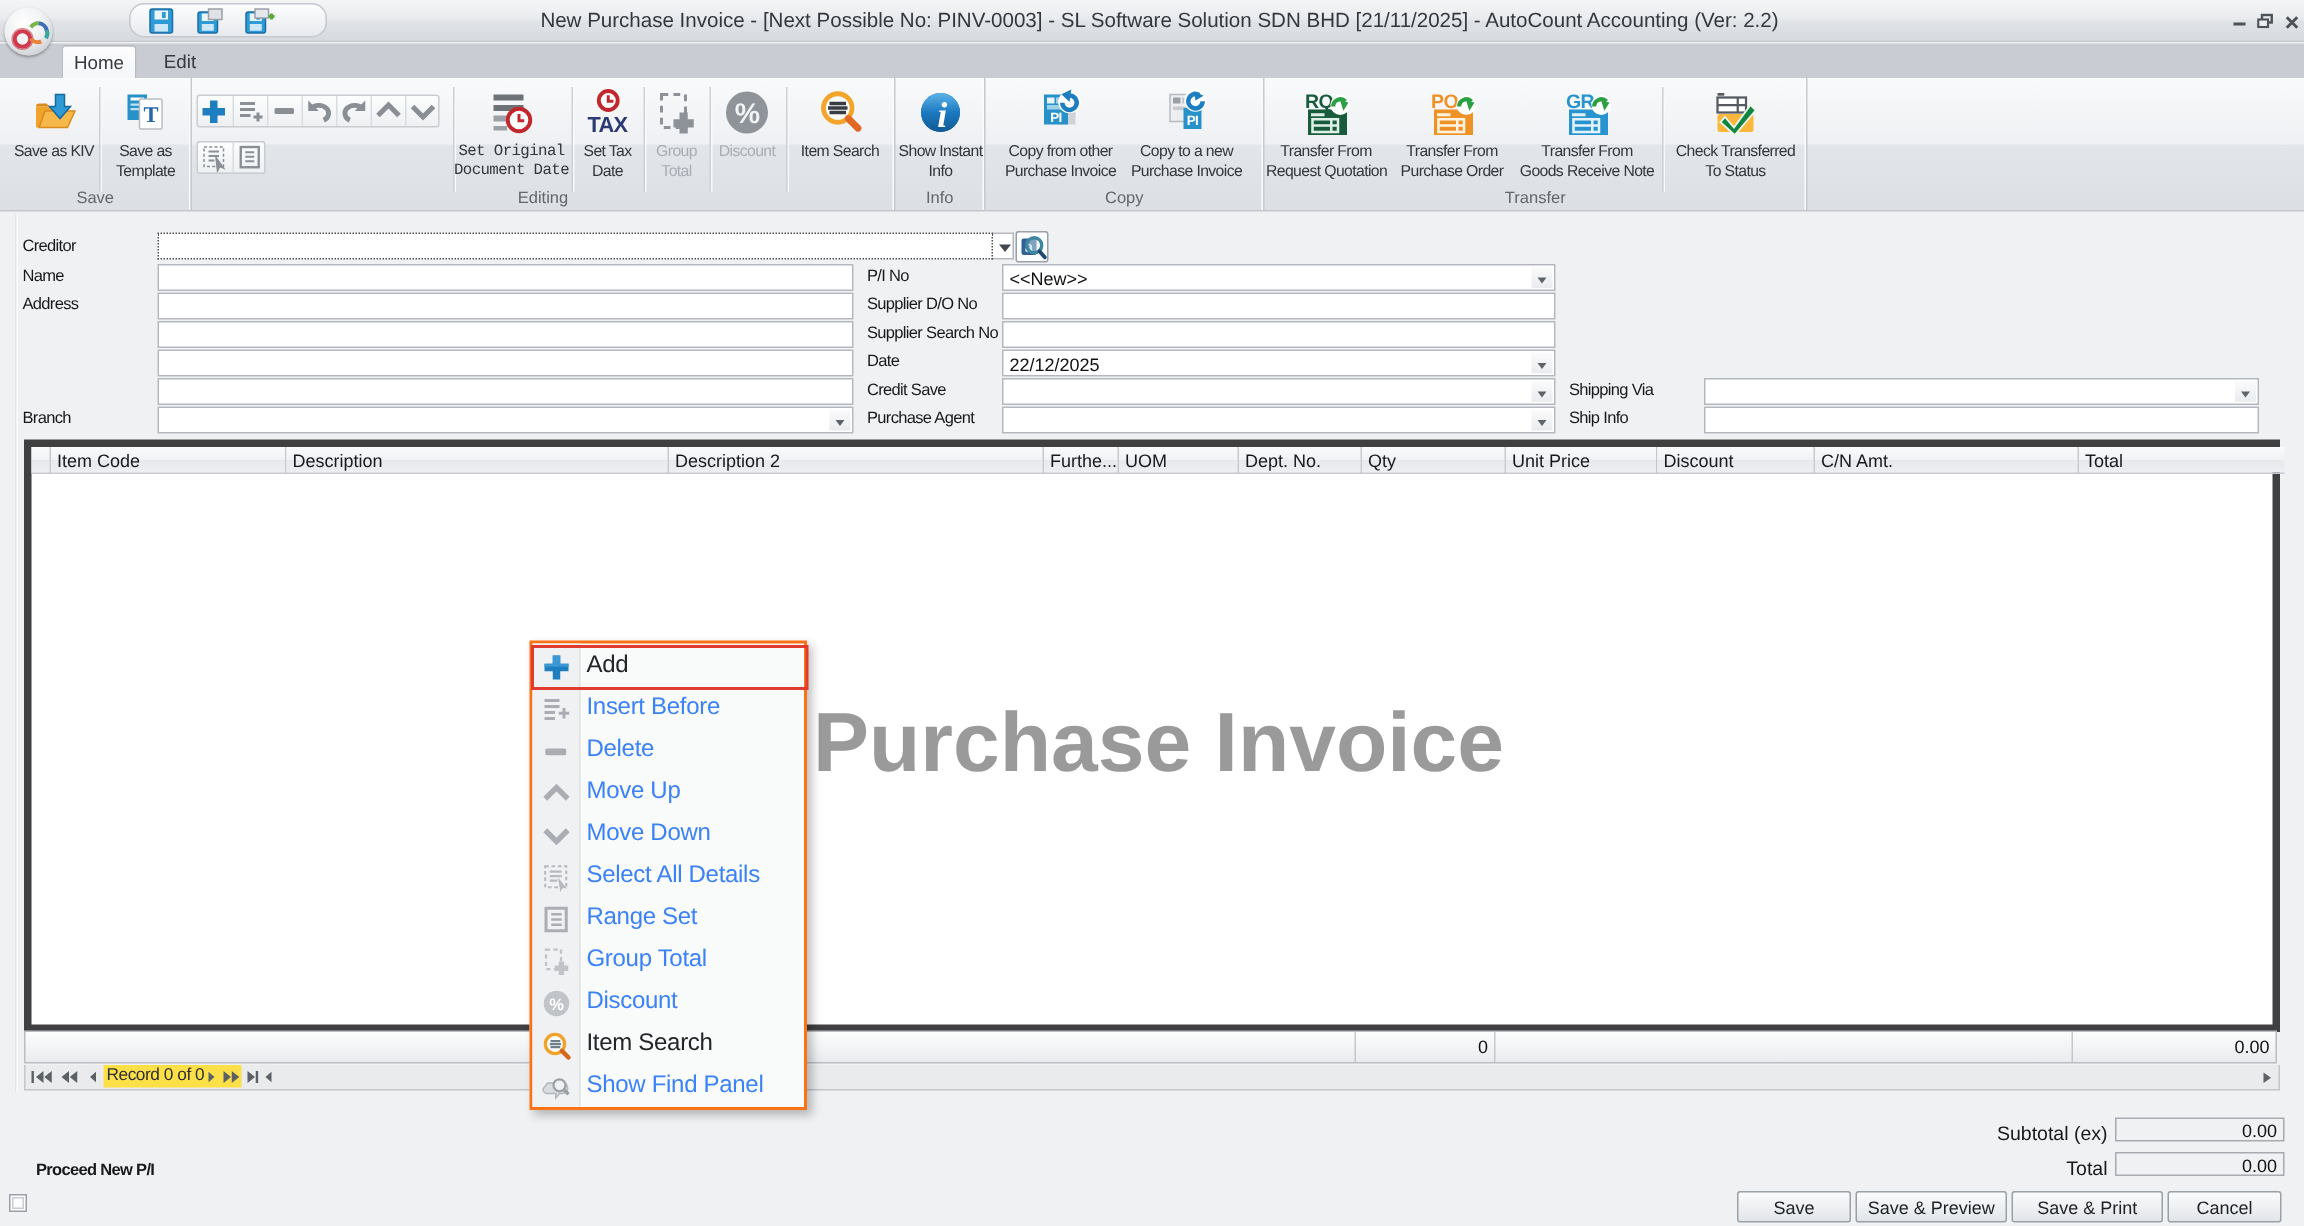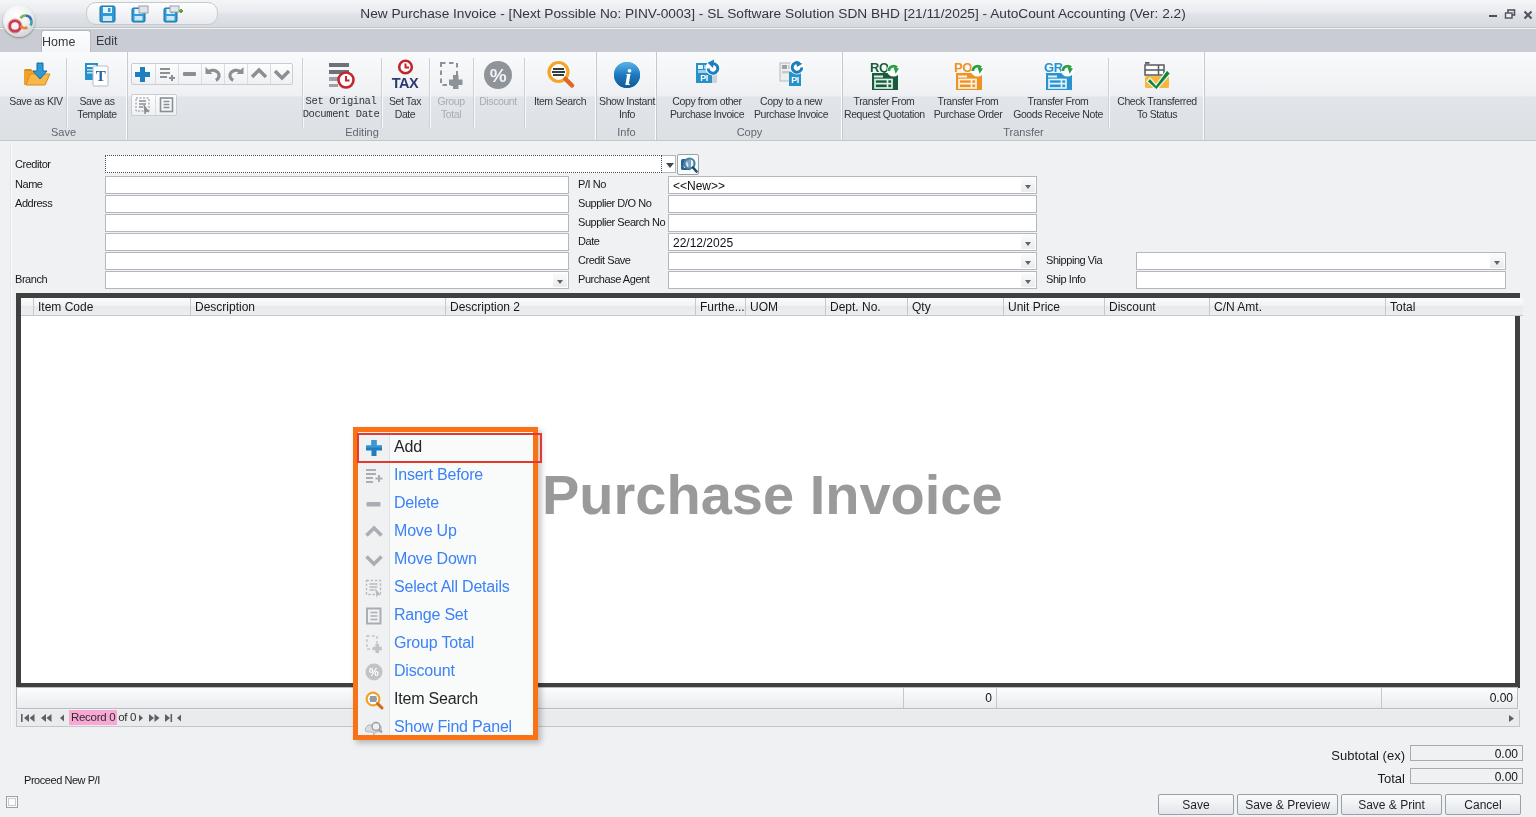--- a/index.html
+++ b/index.html
@@ -18,21 +18,21 @@
 #qat { position:absolute; left:86px; top:2px; width:132px; height:23px;
   background:linear-gradient(#fdfdfe,#e7eaee); border:1px solid #c5c9cf; border-radius:10px; }
 
 
 #logo { position:absolute; left:3px; top:5px; width:32px; height:32px; border-radius:50%;
   background:radial-gradient(circle at 40% 30%, #ffffff 0%, #f0f1f3 45%, #c9ccd1 85%, #aeb2b8 100%);
   box-shadow:0 1px 2px rgba(0,0,0,.35); z-index:50; }
 
 
 #tabstrip { position:absolute; left:0; top:29px; width:1536px; height:23px; background:#c9ccd2; }
-.tab { position:absolute; top:1px; height:22px; line-height:22px; text-align:left; font-size:12.5px; color:#353a40; }
+.tab { position:absolute; top:1px; height:22px; line-height:22px; text-align:center; font-size:12.5px; color:#353a40; }
 #tab-home { left:41px; width:50px; background:linear-gradient(#fdfdfe,#f4f6f8); border:1px solid #b7bbc1; border-bottom:none; border-radius:3px 3px 0 0; }
 #tab-edit { left:96px; width:48px; }
 
 
 #ribbon { position:absolute; left:0; top:52px; width:1536px; height:89px;
   background:linear-gradient(#f9fafb 0%, #eef0f3 50%, #e2e5ea 51%, #dcdfe4 100%);
   border-bottom:1px solid #c3c7cc; }
 .rgroup { position:absolute; top:0; height:88px; border-right:1px solid #c6cace; box-shadow:inset -1px 0 0 #fbfcfd; }
 .rglabel { position:absolute; bottom:2px; left:0; right:0; text-align:center; font-size:11px; color:#62676d; }
 .bigbtn { position:absolute; top:5px; text-align:center; font-size:10.5px; letter-spacing:-0.4px; color:#33373c; line-height:13px; white-space:nowrap; }
@@ -64,21 +64,21 @@
 #recbar { position:absolute; left:16px; top:568px; width:1504px; height:17px; background:#e9ebed; border:1px solid #c3c7cb; border-top:none; font-size:11px; color:#2c2f33; }
 
 
 .sumlabel { position:absolute; font-size:13px; color:#17191c; text-align:right; }
 .sumbox { position:absolute; width:113px; height:16px; background:#f0f1f2; border:1px solid #a7abb1; font-size:12px; text-align:right; padding:1px 4px 0 0; color:#111; }
 
 
 .btn { position:absolute; top:652px; height:21px; background:linear-gradient(#fafbfc,#e2e5e9); border:1px solid #9aa0a7; border-radius:2px; text-align:center; font-size:12px; color:#1d2024; padding-top:3px; }
 
 
-#ctxmenu { position:absolute; left:353px; top:427px; width:185px; height:313px; background:#f9fafa; border:5px solid #f97316; box-shadow:3px 3px 6px rgba(0,0,0,.25); z-index:90; }
+#ctxmenu { position:absolute; left:353px; top:427px; width:185px; height:313px; background:#f9fafa; border:2px solid #f97316; box-shadow:3px 3px 6px rgba(0,0,0,.25); z-index:90; }
 #ctxmenu .iconcol { position:absolute; left:0; top:0; bottom:0; width:32px; background:#f0f1f2; border-right:1px solid #e0e2e4; }
 .mitem { position:absolute; left:0; width:100%; height:28px; }
 .mitem .mtext { position:absolute; left:36px; top:4px; font-size:16px; letter-spacing:-0.2px; color:#3b82f6; }
 .mitem.on .mtext { color:#232629; }
 .mitem .micon { position:absolute; left:6px; top:4px; width:20px; height:20px; }
 #addbox { position:absolute; left:-1px; top:-1px; width:185px; height:30px; border:2px solid #e13a2e; z-index:95; }
 </style>
 </head>
 <body>
 <div id="app">
@@ -429,21 +429,21 @@
 
     <div id="recbar">
       <svg width="50" height="15" viewBox="0 0 50 15" style="position:absolute;left:2px;top:1px;" fill="#5c6166">
         <rect x="2" y="3" width="1.6" height="8"></rect>
           <path d="M10 3 L5 7 L10 11 Z"></path>
           <path d="M15.5 3 L10.5 7 L15.5 11 Z"></path>
         <path d="M27 3 L22 7 L27 11 Z"></path>
           <path d="M32.5 3 L27.5 7 L32.5 11 Z"></path>
         <path d="M45 3.5 L41 7 L45 10.5 Z"></path>
       </svg>
-      <div style="position:absolute;left:52px;top:0;width:48px;height:15px;background:#f9a8d4;font-size:11.5px;letter-spacing:-0.3px;color:#2c2f33;padding:1px 0 0 2px;white-space:nowrap;">Record 0 of 0</div>
+      <div style="position:absolute;left:52px;top:0;width:92px;height:15px;background:#fde047;font-size:11.5px;letter-spacing:-0.3px;color:#2c2f33;padding:1px 0 0 2px;white-space:nowrap;">Record 0 of 0</div>
       <svg width="60" height="15" viewBox="0 0 60 15" style="position:absolute;left:120px;top:1px;" fill="#5c6166">
         <path d="M2 3.5 L6 7 L2 10.5 Z"></path>
         <path d="M12 3 L17 7 L12 11 Z"></path>
           <path d="M17.5 3 L22.5 7 L17.5 11 Z"></path>
         <path d="M28 3 L33 7 L28 11 Z"></path>
           <rect x="33.5" y="3" width="1.6" height="8"></rect>
         <path d="M44 3.5 L40 7 L44 10.5 Z"></path>
       </svg>
       <svg width="12" height="15" viewBox="0 0 12 15" style="position:absolute;right:2px;top:1px;">
           <path d="M4 4 L9 7.5 L4 11 Z" fill="#5c6166"></path>
@@ -456,21 +456,21 @@
     <div class="sumbox" style="left:1410px;top:626px;">0.00</div>
 
     <div class="btn" style="left:1158px;width:76px;">Save</div>
     <div class="btn" style="left:1237px;width:101px;">Save &amp; Preview</div>
     <div class="btn" style="left:1341px;width:101px;">Save &amp; Print</div>
     <div class="btn" style="left:1445px;width:76px;">Cancel</div>
 
     <div style="position:absolute;left:6px;top:654px;width:12px;height:12px;background:#fdfdfe;border:1px solid #9aa0a7;">
         <div style="position:absolute;left:1px;top:1px;width:8px;height:8px;border:1px solid #c9cdd2;"></div>
       </div>
-    <div class="flabel" style="left:24px;top:632px;">Proceed New P/I</div>
+    <div class="flabel" style="left:24px;top:632px;font-weight:bold;">Proceed New P/I</div>
   </div>
 
   <div id="ctxmenu">
     <div class="iconcol"></div>
     <div class="mitem on" style="top:2px;">
         <span class="micon">
       <svg width="20" height="20" viewBox="0 0 20 20">
             <path d="M7.5 2 h5 v5.5 H18 v5 h-5.5 V18 h-5 v-5.5 H2 v-5 h5.5 Z" fill="#1e7fc0"></path>
             <path d="M7.5 2 h5 v5.5 H18 v2 H2 v-2 h5.5 Z" fill="#3c98d4"></path>
           </svg>

